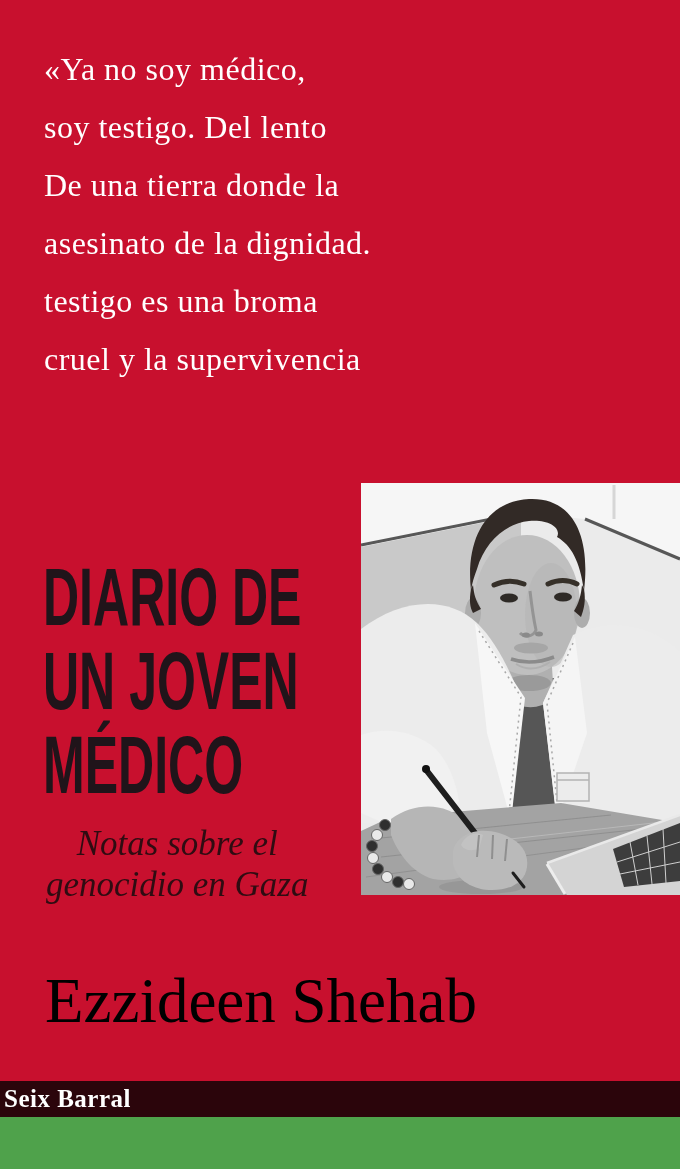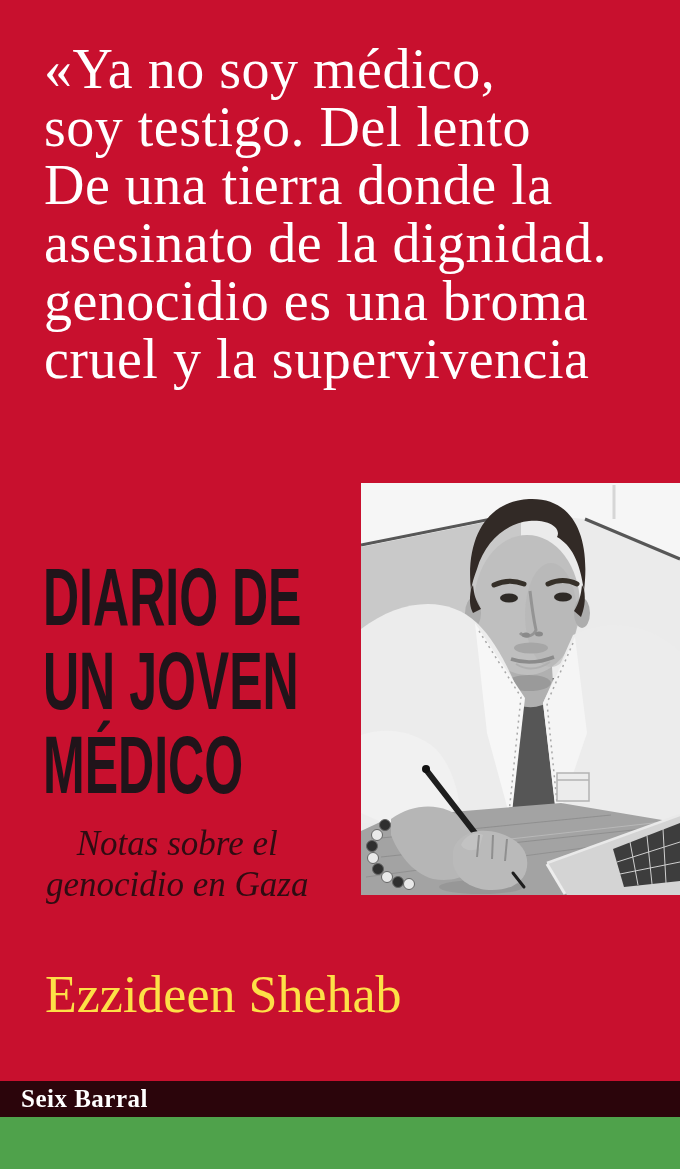--- a/index.html
+++ b/index.html
@@ -1,46 +1,46 @@
 <!DOCTYPE html>
 <html><head>
 <meta charset="utf-8">
 <style>
   html,body{margin:0;padding:0;background:#3a3a3a;}
   .cover{
     position:relative;width:680px;height:1169px;overflow:hidden;
     background:#c8102e;font-family:"Liberation Serif",serif;
   }
   .quote{position:absolute;left:44px;top:40px;color:#ffffff;
-    font-size:56px;line-height:58px;letter-spacing:.5px;white-space:nowrap;}
+    font-size:32px;line-height:58px;letter-spacing:.5px;white-space:nowrap;}
   .photo{position:absolute;left:361px;top:483px;width:319px;height:412px;display:block;}
   .title{position:absolute;left:43px;top:548px;color:#20141a;margin-top:7px;}
   .title-line{font-family:"Liberation Sans",sans-serif;font-weight:700;
     font-size:82px;line-height:84px;white-space:nowrap;
     transform:scaleX(.61);transform-origin:0 0;}
   .subtitle{position:absolute;left:46px;top:823px;color:#2f0c12;
     font-style:italic;font-size:35px;line-height:41px;white-space:nowrap;text-align:center;}
-  .author{position:absolute;left:45px;top:965px;color:#fde047;
-    font-size:52px;white-space:nowrap;}
+  .author{position:absolute;left:45px;top:965px;color:#000000;
+    font-size:63px;white-space:nowrap;}
   .publisher-band{position:absolute;left:0;top:1081px;width:680px;height:36px;
     background:#2b050b;display:flex;align-items:center;}
-  .publisher{margin-left:21px;color:#ffffff;font-weight:700;font-size:25px;letter-spacing:.5px;}
+  .publisher{margin-left:4px;color:#ffffff;font-weight:700;font-size:25px;letter-spacing:.5px;}
   .green-stripe{position:absolute;left:0;top:1117px;width:680px;height:52px;background:#4fa24b;}
 </style>
 </head>
 <body>
 
 <div class="cover">
 
   <div class="quote">
     <div class="quote-line">«Ya no soy médico,</div>
     <div class="quote-line">soy testigo. Del lento</div>
     <div class="quote-line">De una tierra donde la</div>
     <div class="quote-line">asesinato de la dignidad.</div>
-    <div class="quote-line">genocidio es una broma</div>
+    <div class="quote-line">testigo es una broma</div>
     <div class="quote-line">cruel y la supervivencia</div>
   </div>
 
   <svg class="photo" viewBox="0 0 319 412" xmlns="http://www.w3.org/2000/svg" role="img" aria-label="Black-and-white photo of a young doctor in a white coat writing with a pen at a wooden desk with a laptop">
 
     <rect width="319" height="412" fill="#ebebeb"></rect>
     <polygon points="0,0 319,0 319,75 224,36 160,30 0,62" fill="#f6f6f6"></polygon>
     <line x1="0" y1="62" x2="160" y2="30" stroke="#575757" stroke-width="3"></line>
     <line x1="224" y1="36" x2="319" y2="76" stroke="#575757" stroke-width="3"></line>
     <line x1="253" y1="2" x2="253" y2="36" stroke="#d6d6d6" stroke-width="3"></line>

